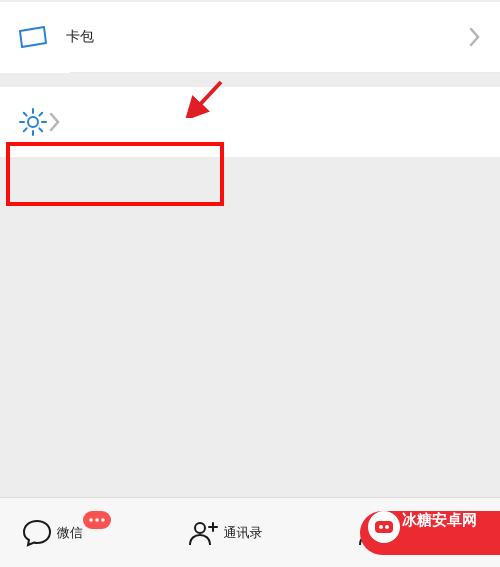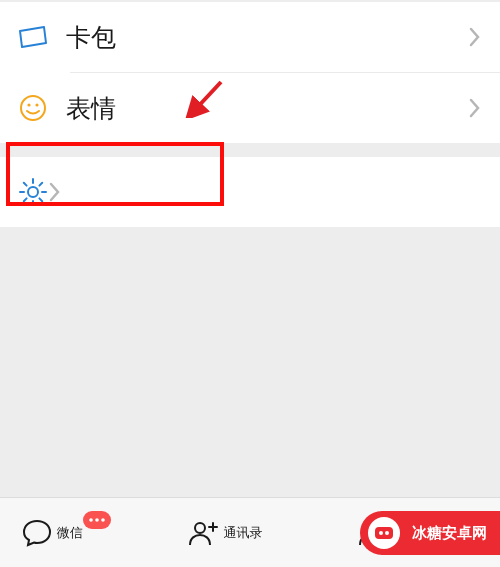--- a/index.html
+++ b/index.html
@@ -1,34 +1,34 @@
 <!DOCTYPE html>
 <html><head>
 <meta charset="utf-8">
 <style>
   *{margin:0;padding:0;box-sizing:border-box;font-family:-apple-system,"PingFang SC","Helvetica Neue",sans-serif}
   body{width:500px;height:567px;background:#ededed;overflow:hidden;position:relative}
   .grp{background:#fff}
   .row{display:flex;align-items:center;height:70px;padding:0 18px;position:relative;background:#fff}
   .row .icon{width:30px;height:30px;flex:0 0 30px;display:flex;align-items:center;justify-content:center}
-  .row .label{flex:1;margin-left:18px;font-size:25px;color:#1a1a1a;font-weight:400}
+  .row .label{flex:1;margin-left:18px;font-size:14px;color:#1a1a1a;font-weight:400}
   .row .chev{width:14px;height:24px;flex:0 0 14px}
   .sep{height:1px;background:#eaeaea;margin-left:70px}
   .gap{height:14px;background:#ededed}
   .gap-sm{height:2px;background:#ededed}
   .highlight{position:absolute;left:6px;top:142px;width:218px;height:64px;border:4px solid #fc0d09;pointer-events:none}
   .arrow{position:absolute;left:185px;top:78px;width:40px;height:40px;pointer-events:none}
   .tabbar{position:absolute;left:0;bottom:0;width:500px;height:70px;background:#f7f7f7;border-top:1px solid #dcdcdc;display:flex;justify-content:space-around;align-items:center}
   .tab{display:flex;flex-direction:row;align-items:center;gap:4px;width:125px;position:relative}
   .tab .ticon{width:32px;height:32px;display:flex;align-items:center;justify-content:center}
   .tab .tl{font-size:13px;color:#1a1a1a}
   .pill{position:absolute;top:-6px;left:62px;width:28px;height:18px;border-radius:9px;background:#fa5151}
   .dot{position:absolute;top:2px;right:34px;width:11px;height:11px;border-radius:50%;background:#fa5151}
   .me-dot{position:absolute;top:2px;right:40px;width:12px;height:12px;border-radius:50%;background:#06c160}
-  .wm{position:absolute;right:0;bottom:12px;width:140px;height:44px;display:flex;align-items:center;background:#eb2a32;border-radius:22px 0 0 22px;padding-left:8px;gap:12px}
+  .wm{position:absolute;right:0;bottom:12px;width:140px;height:44px;display:flex;align-items:flex-start;background:#eb2a32;border-radius:22px 0 0 22px;padding-left:8px;gap:2px}
   .wm-face{width:32px;height:32px;border-radius:50%;background:#fff;display:flex;align-items:center;justify-content:center}
   .wm-text{color:#fff;font-size:15px;font-weight:700}
 </style>
 </head>
 <body>
 
 <div class="gap-sm"></div>
 <div class="grp">
   <div class="row">
     <span class="icon">
@@ -37,36 +37,20 @@
       </svg>
     </span>
     <span class="label">卡包</span>
     <span class="chev">
       <svg width="14" height="24" viewBox="0 0 14 24">
           <path d="M3 4 L10 12 L3 20" fill="none" stroke="#b6b6b6" stroke-width="2.5" stroke-linecap="round"></path>
         </svg>
     </span>
   </div>
   <div class="sep"></div>
-  <div class="row">
-    <span class="icon">
-      <svg width="30" height="30" viewBox="0 0 30 30">
-        <circle cx="15" cy="15" r="12" fill="none" stroke="#f4a71c" stroke-width="2"></circle>
-        <circle cx="11" cy="12" r="1.6" fill="#f4a71c"></circle>
-        <circle cx="19" cy="12" r="1.6" fill="#f4a71c"></circle>
-        <path d="M9 18 Q15 23 21 18" fill="none" stroke="#f4a71c" stroke-width="2" stroke-linecap="round"></path>
-      </svg>
-    </span>
-    <span class="label">表情</span>
-    <span class="chev">
-      <svg width="14" height="24" viewBox="0 0 14 24">
-          <path d="M3 4 L10 12 L3 20" fill="none" stroke="#b6b6b6" stroke-width="2.5" stroke-linecap="round"></path>
-        </svg>
-    </span>
-  </div>
 </div>
 
 <div class="gap"></div>
 
 <div class="grp">
   <div class="row">
     <span class="icon">
       <svg width="30" height="30" viewBox="0 0 30 30">
         <circle cx="15" cy="15" r="5" fill="none" stroke="#2782d7" stroke-width="2"></circle>
         <g stroke="#2782d7" stroke-width="2" stroke-linecap="round">

